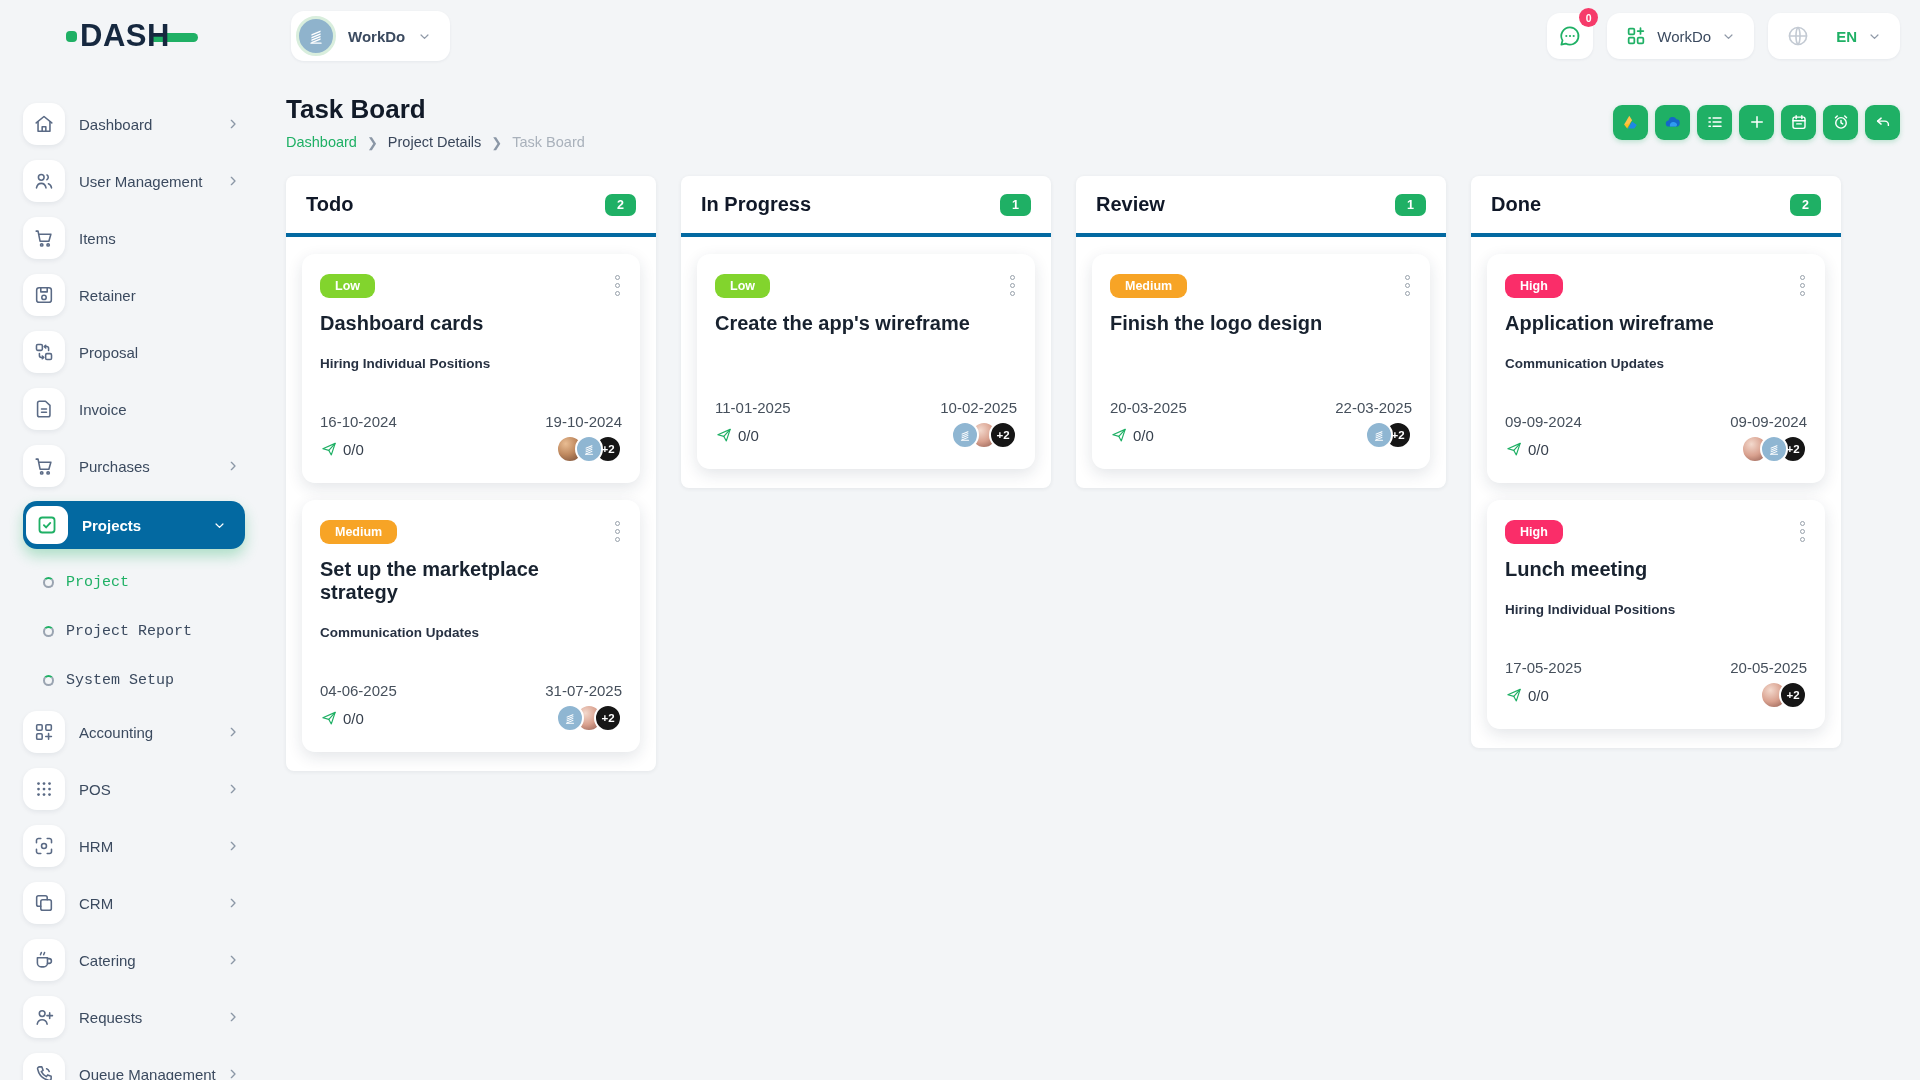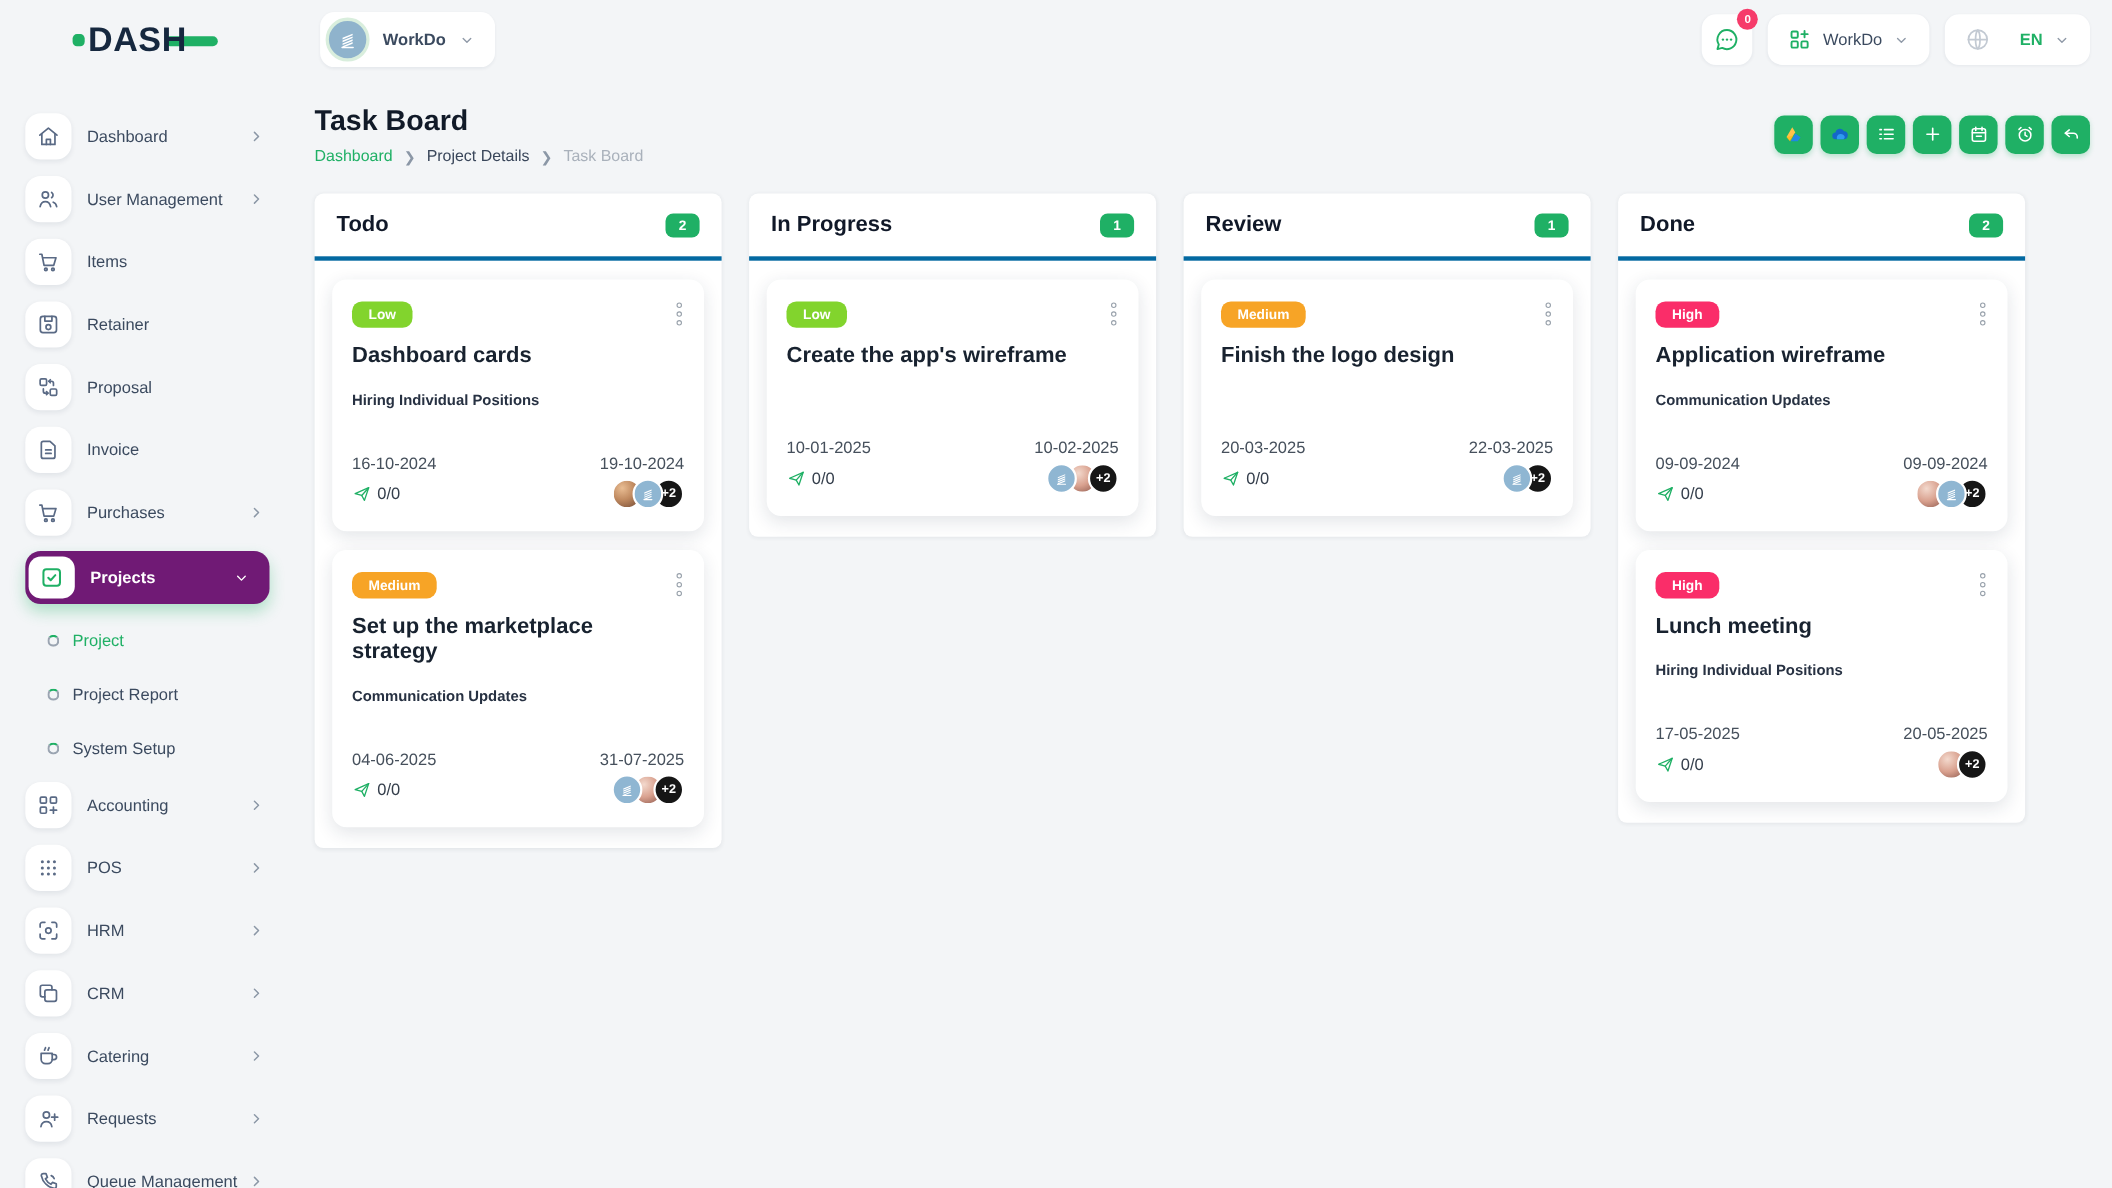--- a/index.html
+++ b/index.html
@@ -37,26 +37,26 @@
   
   .shell { display:flex; }
   .sidebar { width:260px; flex:0 0 260px; padding:30px 0 0 0; height:1008px; overflow:hidden; }
   .main { flex:1; padding:22px 16px 0 26px; }
 
   
   .s-item { display:flex; align-items:center; height:44px; margin:0 15px 13px 23px; cursor:pointer; }
   .s-icon-box { width:42px; height:42px; border-radius:14px; background:#fff; box-shadow:0 2px 5px rgba(20,35,60,.07); display:flex; align-items:center; justify-content:center; color:#5a6a85; flex:0 0 42px; }
   .s-label { margin-left:14px; font-size:15px; font-weight:500; color:#3b4a5f; flex:1; white-space:nowrap; }
   .s-chev { color:#8b97a6; margin-right:4px; }
-  .s-item.active { background:#701a75; border-radius:14px; height:48px; padding:0 14px 0 3px; box-shadow:0 7px 14px rgba(31,176,101,.32); }
+  .s-item.active { background:#0369a1; border-radius:14px; height:48px; padding:0 14px 0 3px; box-shadow:0 7px 14px rgba(31,176,101,.32); }
   .s-item.active .s-icon-box { width:38px; height:38px; border-radius:11px; box-shadow:none; color:#1fb065; }
   .s-item.active .s-label { color:#fff; font-weight:700; }
   .s-item.active .s-chev { color:#fff; }
   .s-sub { margin:2px 0 10px 0; }
-  .s-sub-item { display:flex; align-items:center; height:40px; margin:0 15px 9px 43px; cursor:pointer; font-size:15px; font-weight:500; color:#3b4a5f; }
+  .s-sub-item { display:flex; align-items:center; height:40px; margin:0 15px 9px 43px; cursor:pointer; font-size:15px; font-weight:500; color:#3b4a5f;font-family:Liberation Mono, monospace; }
   .s-sub-item .ring { width:11px; height:11px; border-radius:50%; border:2.5px solid #9aa4b1; border-top-color:#1fb065; margin-right:12px; flex:0 0 11px; }
   .s-sub-item.active { color:#1fb065; }
 
   
   .page-head { display:flex; justify-content:space-between; align-items:center; padding-right:4px; }
   .page-title { font-size:26px; font-weight:700; color:#111a28; }
   .breadcrumb { margin-top:9px; display:flex; align-items:center; gap:10px; font-size:14.5px; }
   .bc-link { color:#1fb065; cursor:pointer; }
   .bc-mid { color:#39465a; cursor:pointer; }
   .bc-cur { color:#a9b1bb; }
@@ -584,21 +584,21 @@
               <div class="card-top">
                 <span class="prio" style="background: rgb(130, 212, 45);">Low</span>
                 <span class="dots">
                   <i></i>
                   <i></i>
                   <i></i>
                 </span>
               </div>
               <div class="card-title">Create the app's wireframe</div>
               <div class="card-dates">
-                <span>10-01-2025</span>
+                <span>11-01-2025</span>
                 <span>10-02-2025</span>
               </div>
               <div class="card-foot">
                 <span class="prog">
                   <span>
                     <svg width="18" height="18" viewBox="0 0 24 24" fill="none" stroke="currentColor" stroke-width="1.6" stroke-linecap="round" stroke-linejoin="round">
                       <path d="m3.8 11.7 16.4-7.2-5.1 15.4-3.3-6z"></path>
                       <path d="m11.8 13.9 8.4-9.4"></path>
                     </svg>
                   </span>

